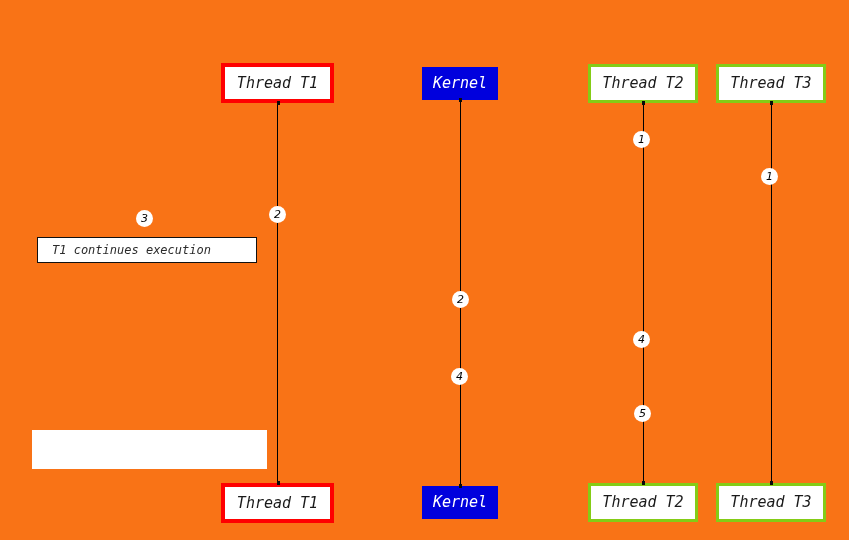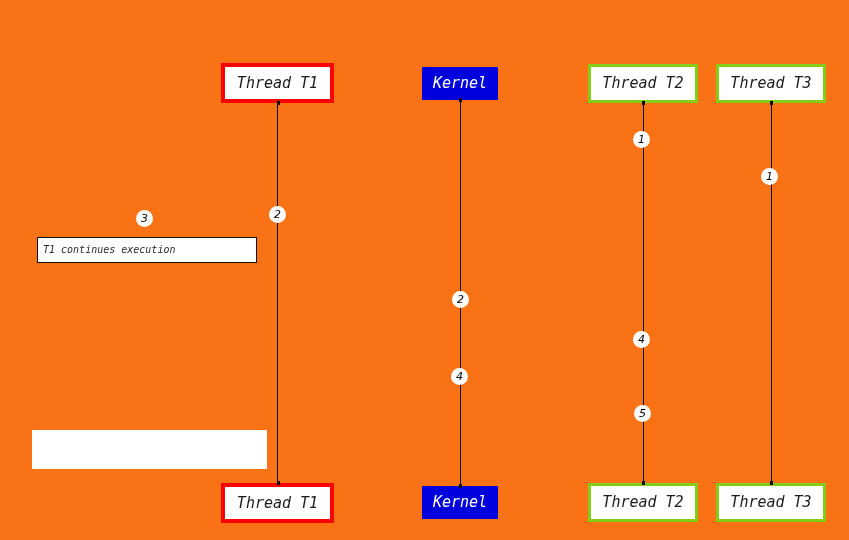--- a/index.html
+++ b/index.html
@@ -78,24 +78,24 @@
   }
 
   
   .note {
     position: absolute;
     box-sizing: border-box;
     background: #ffffff;
     border: 1px solid #111111;
     color: #2b2b2b;
     font-family: "DejaVu Sans Mono", "Liberation Mono", monospace;
-    font-size: 10px;
+    font-size: 12px;
     display: flex;
     align-items: center;
-    padding: 0 5px;
+    padding: 0 14px;
     white-space: nowrap;
     line-height: 1;
   }
   .note.blank {
     border: 0;
     background: #ffffff;
   }
 </style>
 </head>
 <body>

